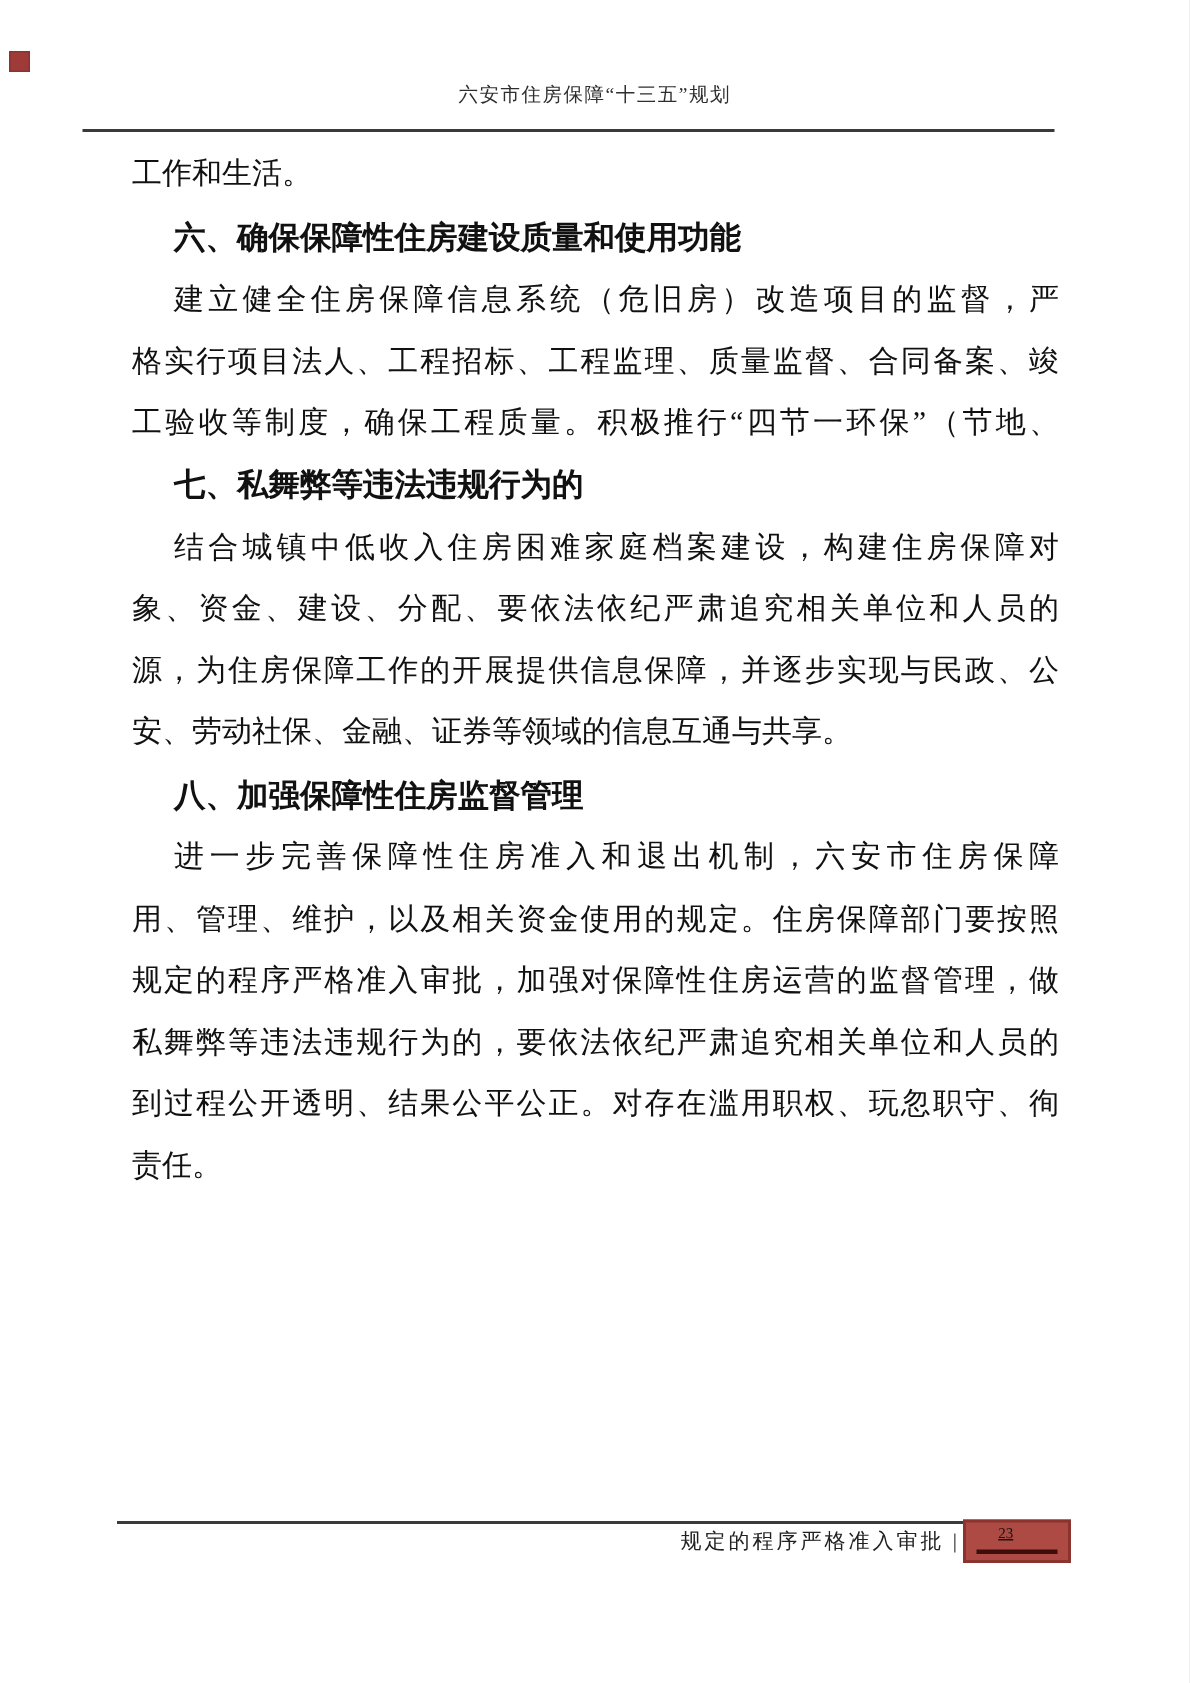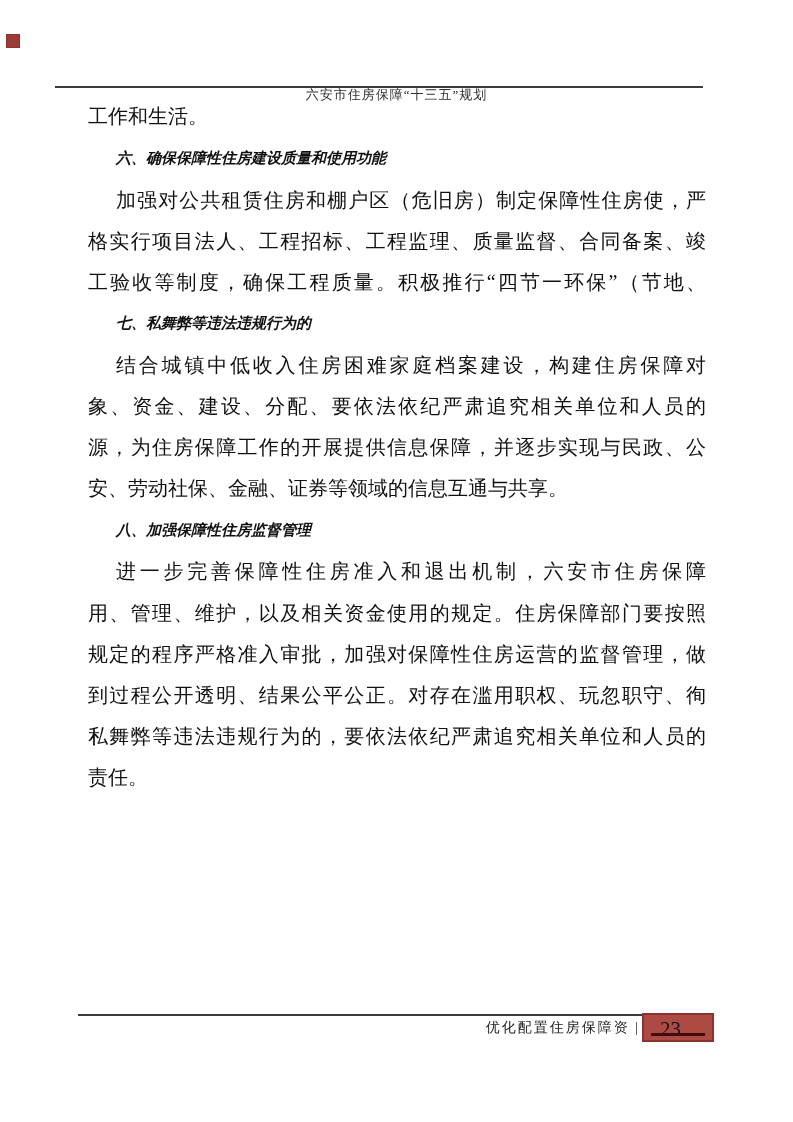--- a/index.html
+++ b/index.html
@@ -22,21 +22,20 @@
     border: 1px solid #8b332f;
   }
   
   .header-title {
     position: absolute;
     left: 0; right: 0; top: 54px;
     text-align: center;
     font-size: 13px;
     letter-spacing: 1px;
     color: #2e2e2e;
-    margin-top: 32px;
   }
   .header-rule {
     position: absolute;
     left: 55px; top: 86px;
     width: 648px; height: 2px;
     background: #3a3a3a;
   }
   
   .body-col {
     position: absolute;
@@ -54,22 +53,21 @@
   .line.justify {
     white-space: normal;
     text-align: justify;
     text-align-last: justify;
     overflow: hidden;
   }
   .line.indent { text-indent: 28px; }
   .line.heading {
     font-weight: bold;
     text-indent: 28px;
-    font-size: 15px;
-    font-style: italic;
+    font-size: 21px;
   }
   .line.plain { text-align: left; font-family: Liberation Mono, monospace; }
   
   .footer-rule {
     position: absolute;
     left: 78px; top: 1014px;
     width: 566px; height: 2px;
     background: #3a3a3a;
   }
   .footer-org {
@@ -84,22 +82,23 @@
     position: absolute;
     left: 642px; top: 1013px;
     width: 72px; height: 29px;
     background: #ac4a43;
     border: 2px solid #8b332f;
   }
   .page-num {
     position: absolute;
     left: 0; right: 15px; top: 2px;
     text-align: center;
-    font-size: 21px;
+    font-size: 10px;
     color: #151515;
+    text-decoration: underline;
   }
   .page-num-underline {
     position: absolute;
     left: 7px; right: 7px; bottom: 4px;
     height: 3px;
     background: #3f0d0b;
   }
 </style>
 </head>
 <body>
@@ -107,41 +106,41 @@
 <div class="page">
 
   <div class="corner-mark"></div>
 
   <div class="header-title">六安市住房保障“十三五”规划</div>
   <div class="header-rule"></div>
 
   <div class="body-col">
     <div class="line plain">工作和生活。</div>
     <div class="line heading">六、确保保障性住房建设质量和使用功能</div>
-    <div class="line justify indent">加强对公共租赁住房和棚户区（危旧房）制定保障性住房使，严</div>
+    <div class="line justify indent">建立健全住房保障信息系统（危旧房）改造项目的监督，严</div>
     <div class="line justify">格实行项目法人、工程招标、工程监理、质量监督、合同备案、竣</div>
     <div class="line justify">工验收等制度，确保工程质量。积极推行“四节一环保”（节地、</div>
     <div class="line heading">七、私舞弊等违法违规行为的</div>
     <div class="line justify indent">结合城镇中低收入住房困难家庭档案建设，构建住房保障对</div>
     <div class="line justify">象、资金、建设、分配、要依法依纪严肃追究相关单位和人员的</div>
     <div class="line justify">源，为住房保障工作的开展提供信息保障，并逐步实现与民政、公</div>
     <div class="line plain">安、劳动社保、金融、证券等领域的信息互通与共享。</div>
     <div class="line heading">八、加强保障性住房监督管理</div>
     <div class="line justify indent">进一步完善保障性住房准入和退出机制，六安市住房保障</div>
     <div class="line justify">用、管理、维护，以及相关资金使用的规定。住房保障部门要按照</div>
     <div class="line justify">规定的程序严格准入审批，加强对保障性住房运营的监督管理，做</div>
+    <div class="line justify">私舞弊等违法违规行为的，要依法依纪严肃追究相关单位和人员的</div>
     <div class="line justify">到过程公开透明、结果公平公正。对存在滥用职权、玩忽职守、徇</div>
-    <div class="line justify">私舞弊等违法违规行为的，要依法依纪严肃追究相关单位和人员的</div>
     <div class="line plain">责任。</div>
   </div>
 
   <div class="footer-rule"></div>
 
   <div class="footer-org">
-    <span>优化配置住房保障资</span>
+    <span>规定的程序严格准入审批</span>
     <span>|</span>
   </div>
 
   <div class="page-num-box">
     <div class="page-num">23</div>
     <div class="page-num-underline"></div>
   </div>
 
 </div>
 

